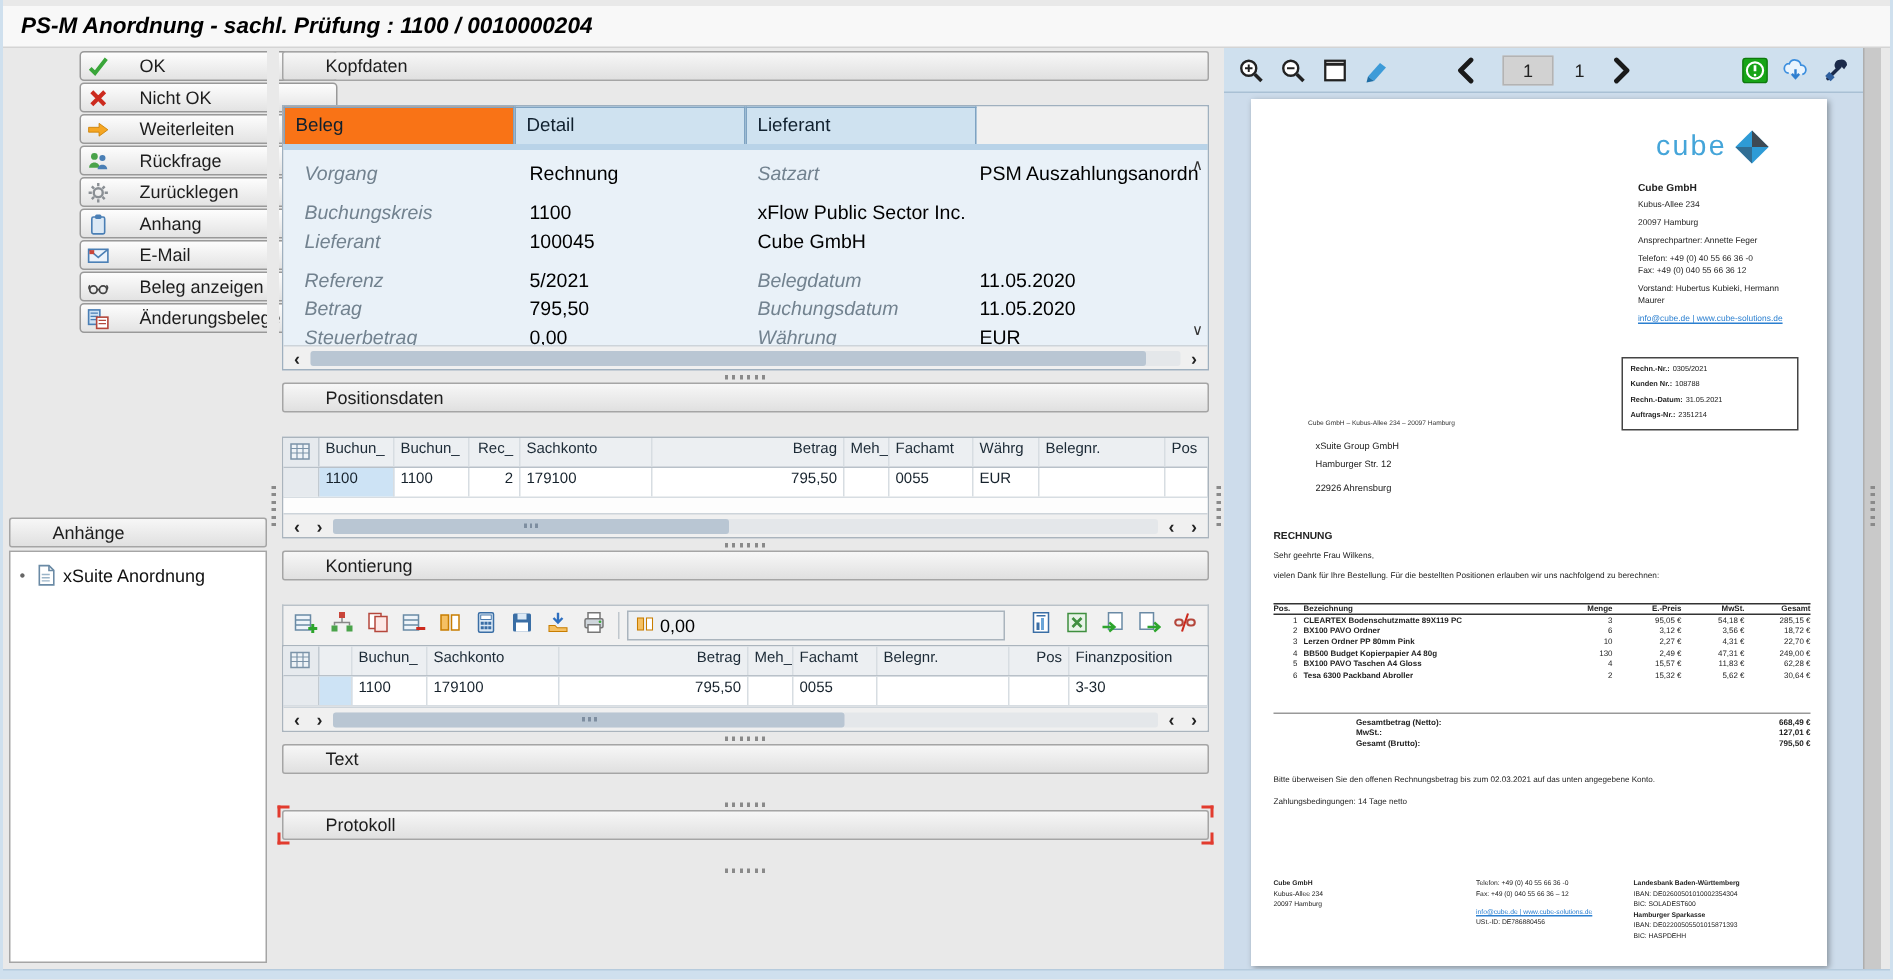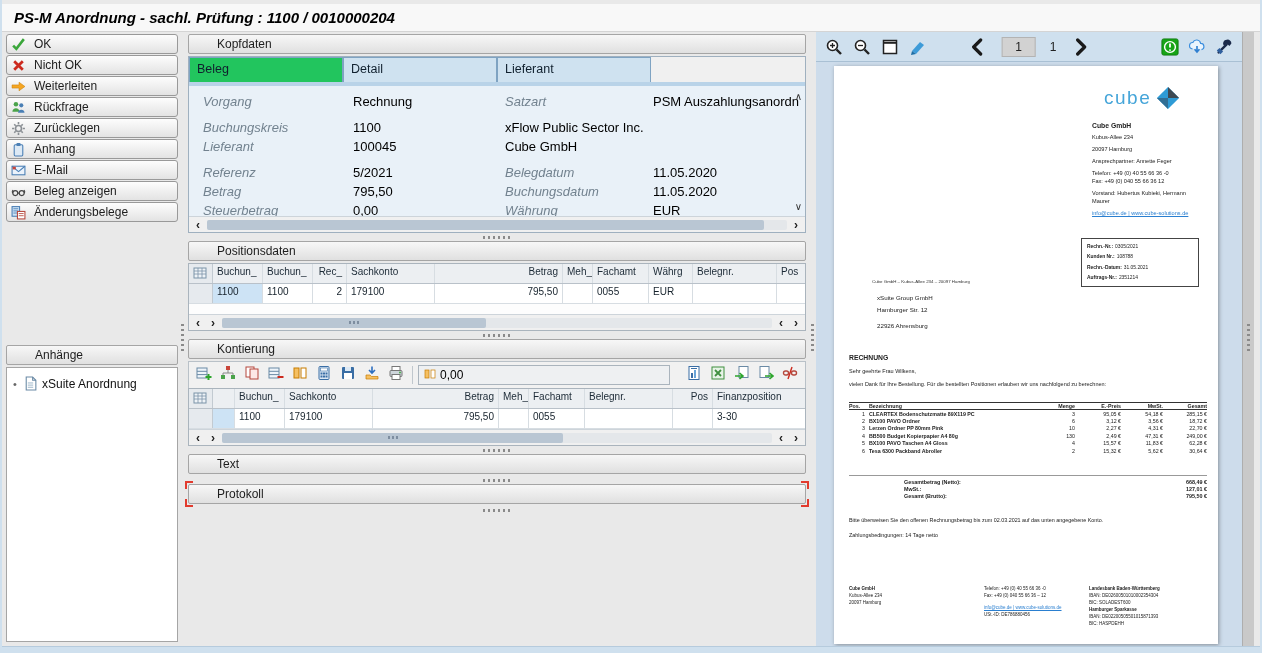--- a/index.html
+++ b/index.html
@@ -15,48 +15,48 @@
   .main { flex:1; display:flex; min-height:0; }
   .vsplit { width:8px; display:flex; align-items:center; justify-content:center; background:#e9e9e9; }
   .vsplit .dots { width:3px; height:30px;
         background-image:repeating-linear-gradient(#8a8a8a 0 2px, transparent 2px 5px); }
   .vsplit.edge { width:12px; background:#c9c9c9; border-left:1px solid #aeaeae; }
   .hsplit { height:8px; display:flex; align-items:center; justify-content:center; }
   .hsplit .hdots { height:3px; width:28px;
         background-image:repeating-linear-gradient(90deg,#8a8a8a 0 2px, transparent 2px 5px); }
   
   .sidebar { width:176px; padding:2px 0 0 4px; display:flex; flex-direction:column; }
-  .sbtn { display:flex; align-items:center; gap:8px; width:100%; height:20px; margin-bottom:1px;
+  .sbtn { display:flex; align-items:center; gap:20px; width:100%; height:20px; margin-bottom:1px;
           background:linear-gradient(#fdfdfd,#e3e3e3); border:1px solid #999; border-radius:3px;
-          font-size:12px; font-family:inherit; color:#1d1d1d; padding:0 4px; cursor:default; text-align:left; }
+          font-size:12px; font-family:inherit; color:#1d1d1d; padding:0 4px; cursor:default; text-align:left;margin-left:47px; }
   .sbtn .ic { width:15px; height:15px; flex:0 0 15px; display:inline-flex; }
   .sbtn .ic svg { width:100%; height:100%; }
   .bar { width:100%; height:20px; background:linear-gradient(#f7f7f7,#e0e0e0); border:1px solid #a5a5a5;
          border-radius:2px; font-size:12px; font-family:inherit; color:#1d1d1d; text-align:left;
          padding-left:28px; cursor:default; }
   .side-spacer { height:122px; }
   .attach-panel { flex:1; background:#fff; border:1px solid #a5a5a5; margin:2px 0 4px 0; padding:8px 4px; }
   .attach-item { display:flex; align-items:center; gap:4px; font-size:12px; color:#111; }
   .attach-item .bullet { color:#666; font-size:11px; width:8px; text-align:center; }
   .attach-item .ic { width:15px; height:15px; display:inline-flex; }
   .side-bottom .bar { margin-bottom:5px; }
   
   .middle { width:622px; display:flex; flex-direction:column; padding:2px 2px 0 2px; }
-  .secbar-wrap { position:relative; margin-bottom:2px; }
+  .secbar-wrap { position:relative; margin-bottom:16px; }
   .fc { position:absolute; width:8px; height:8px; }
   .fc.tl { left:-3px; top:-3px; border-left:2px solid #e23b2e; border-top:2px solid #e23b2e; }
   .fc.tr { right:-3px; top:-3px; border-right:2px solid #e23b2e; border-top:2px solid #e23b2e; }
   .fc.bl { left:-3px; bottom:-3px; border-left:2px solid #e23b2e; border-bottom:2px solid #e23b2e; }
   .fc.br { right:-3px; bottom:-3px; border-right:2px solid #e23b2e; border-bottom:2px solid #e23b2e; }
   
   .kopfbox { border:1px solid #9fb0bf; background:#f0f0f0; }
   .tabs { display:flex; height:25px; background:#f0f0f0; }
   .tab { width:154px; border:1px solid #7fa3c2; border-bottom:none; background:#cfe2f0;
          font-size:12.5px; color:#10202e; display:flex; align-items:flex-start; padding:4px 0 0 7px; }
-  .tab.active { background:#22c55e; }
+  .tab.active { background:#f97316; }
   .tabstrip { height:4px; background:#b9d3e8; }
   .kopf-content { position:relative; height:130px; background:#e9f1f8; padding-top:4px; overflow:hidden; }
   .krow { display:flex; height:19px; align-items:flex-end; font-size:13px; }
   .krow.gap { margin-top:7px; }
   .kll { width:150px; margin-left:14px; font-style:italic; color:#72828f; }
   .klv { width:152px; color:#000; }
   .krl { width:148px; font-style:italic; color:#72828f; }
   .krv { flex:1; color:#000; white-space:nowrap; overflow:hidden; }
   .kdesc { flex:1; color:#000; white-space:nowrap; }
   .scrollhint { position:absolute; right:3px; font-size:10px; color:#333; line-height:10px; }

